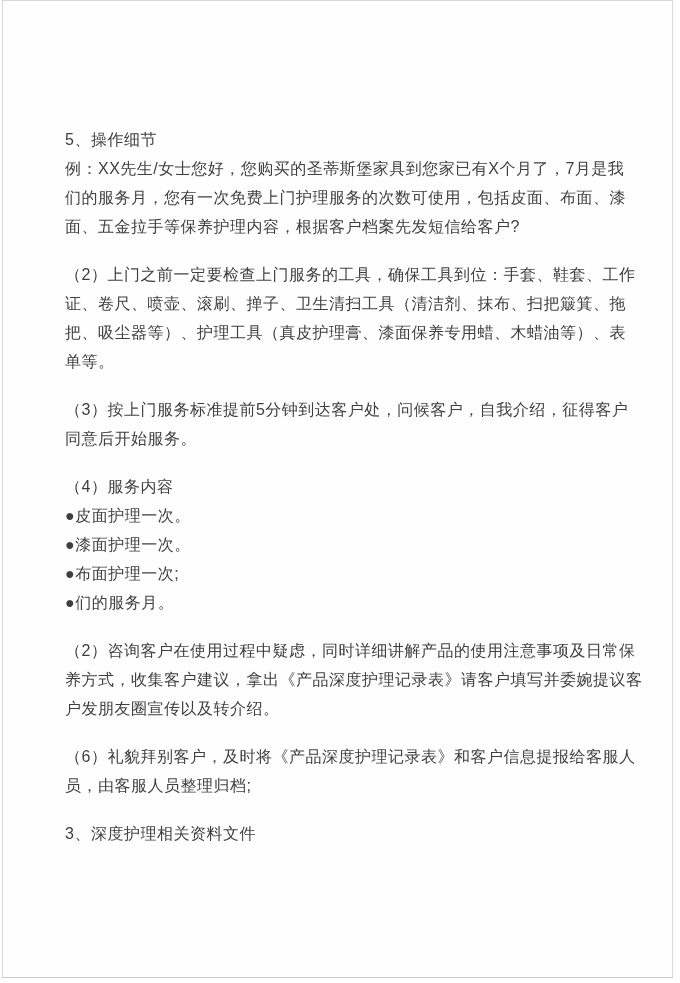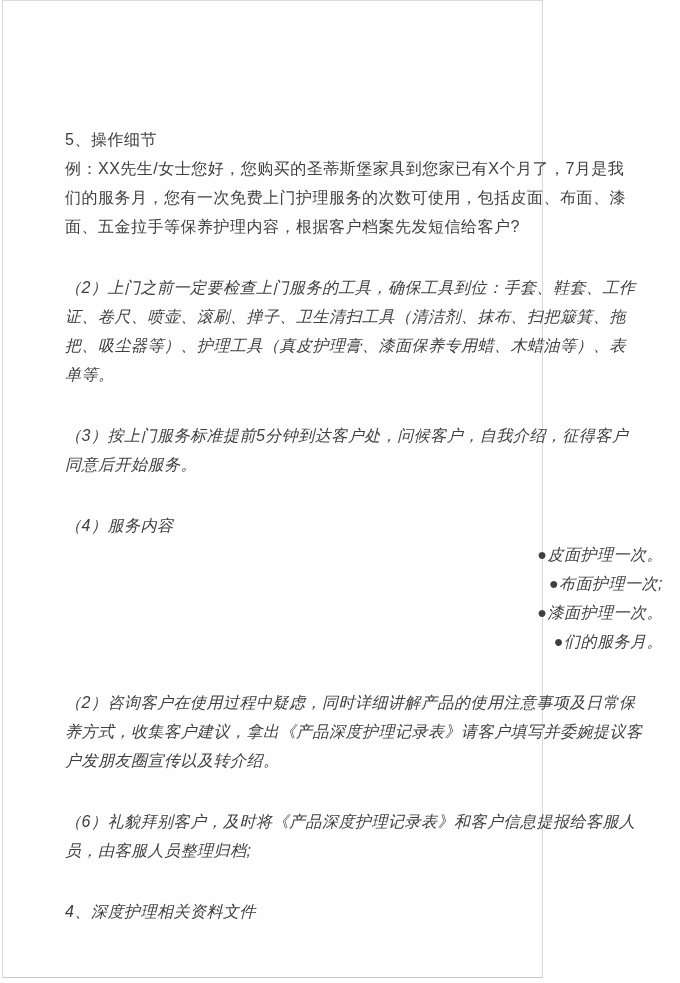--- a/index.html
+++ b/index.html
@@ -10,21 +10,21 @@
   body {
     width: 680px;
     height: 983px;
     position: relative;
     font-family: "Liberation Sans", "DejaVu Sans", sans-serif;
   }
   .page {
     position: absolute;
     left: 2px;
     top: 0;
-    width: 541px;
+    width: 671px;
     height: 978px;
     box-sizing: border-box;
     background: #fefefe;
     border: 1px solid #d9d9d9;
     border-bottom-color: #c9c9c9;
   }
   .content {
     box-sizing: border-box;
     padding: 124px 0 0 62px;
     width: 660px;
@@ -32,26 +32,24 @@
     font-size: 16px;
     line-height: 29px;
     letter-spacing: 0.5px;
   }
   .para {
     margin: 0;
     white-space: pre-line;
     max-width: 600px;
   }
   .mt {
-    margin-top: 32px;
-    font-style: italic;
+    margin-top: 19px;
   }
   .bullet-row {
     white-space: nowrap;
-    text-align: right;
   }
   .bullet {
     display: inline;
   }
 </style>
 </head>
 <body>
 
 <div class="page">
   <div class="content">
@@ -67,28 +65,28 @@
 证、卷尺、喷壶、滚刷、掸子、卫生清扫工具（清洁剂、抹布、扫把簸箕、拖
 把、吸尘器等）、护理工具（真皮护理膏、漆面保养专用蜡、木蜡油等）、表
 单等。</p>
 
     <p class="para mt">（3）按上门服务标准提前5分钟到达客户处，问候客户，自我介绍，征得客户
 同意后开始服务。</p>
 
     <div class="mt">
       <p class="para">（4）服务内容</p>
       <div class="bullet-row"><span class="bullet">●</span><span>皮面护理一次。</span></div>
+      <div class="bullet-row"><span class="bullet">●</span><span>漆面护理一次。</span></div>
       <div class="bullet-row"><span class="bullet">●</span><span>布面护理一次;</span></div>
-      <div class="bullet-row"><span class="bullet">●</span><span>漆面护理一次。</span></div>
       <div class="bullet-row"><span class="bullet">●</span><span>们的服务月。</span></div>
     </div>
 
     <p class="para mt">（2）咨询客户在使用过程中疑虑，同时详细讲解产品的使用注意事项及日常保
 养方式，收集客户建议，拿出《产品深度护理记录表》请客户填写并委婉提议客
 户发朋友圈宣传以及转介绍。</p>
 
     <p class="para mt">（6）礼貌拜别客户，及时将《产品深度护理记录表》和客户信息提报给客服人
 员，由客服人员整理归档;</p>
 
-    <p class="para mt">4、深度护理相关资料文件</p>
+    <p class="para mt">3、深度护理相关资料文件</p>
 
   </div>
 </div>
 
 </body></html>

